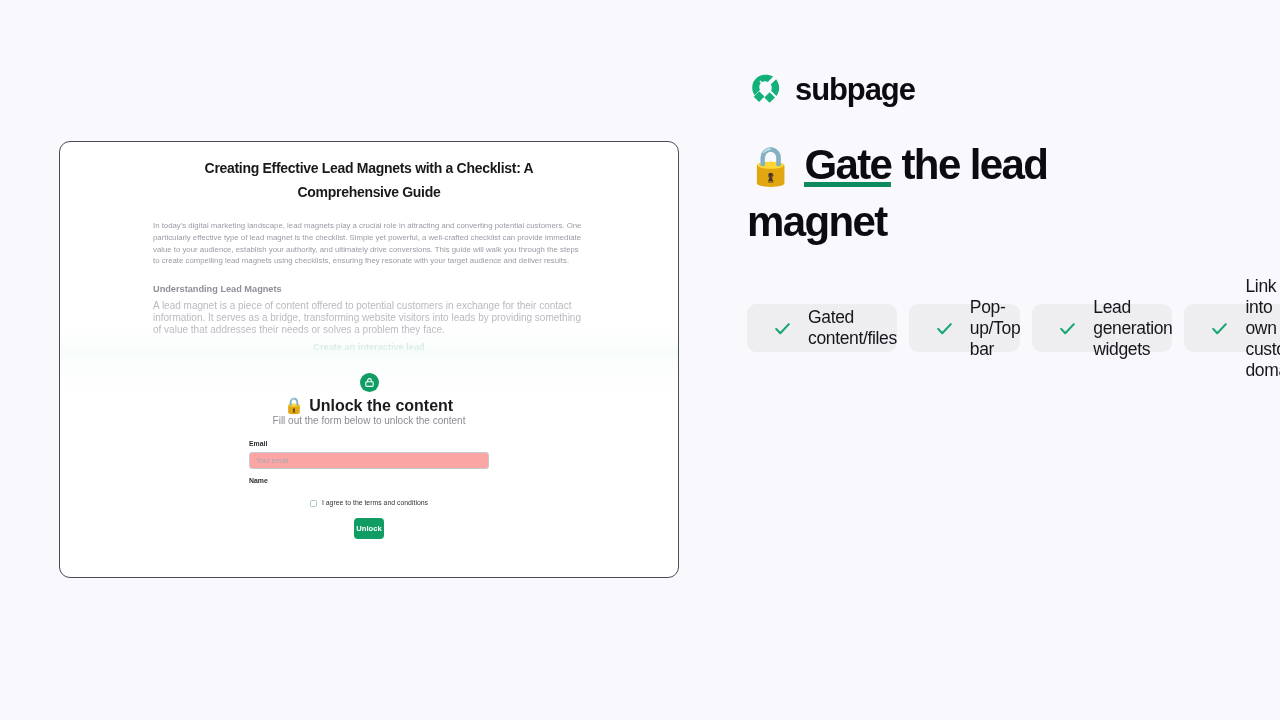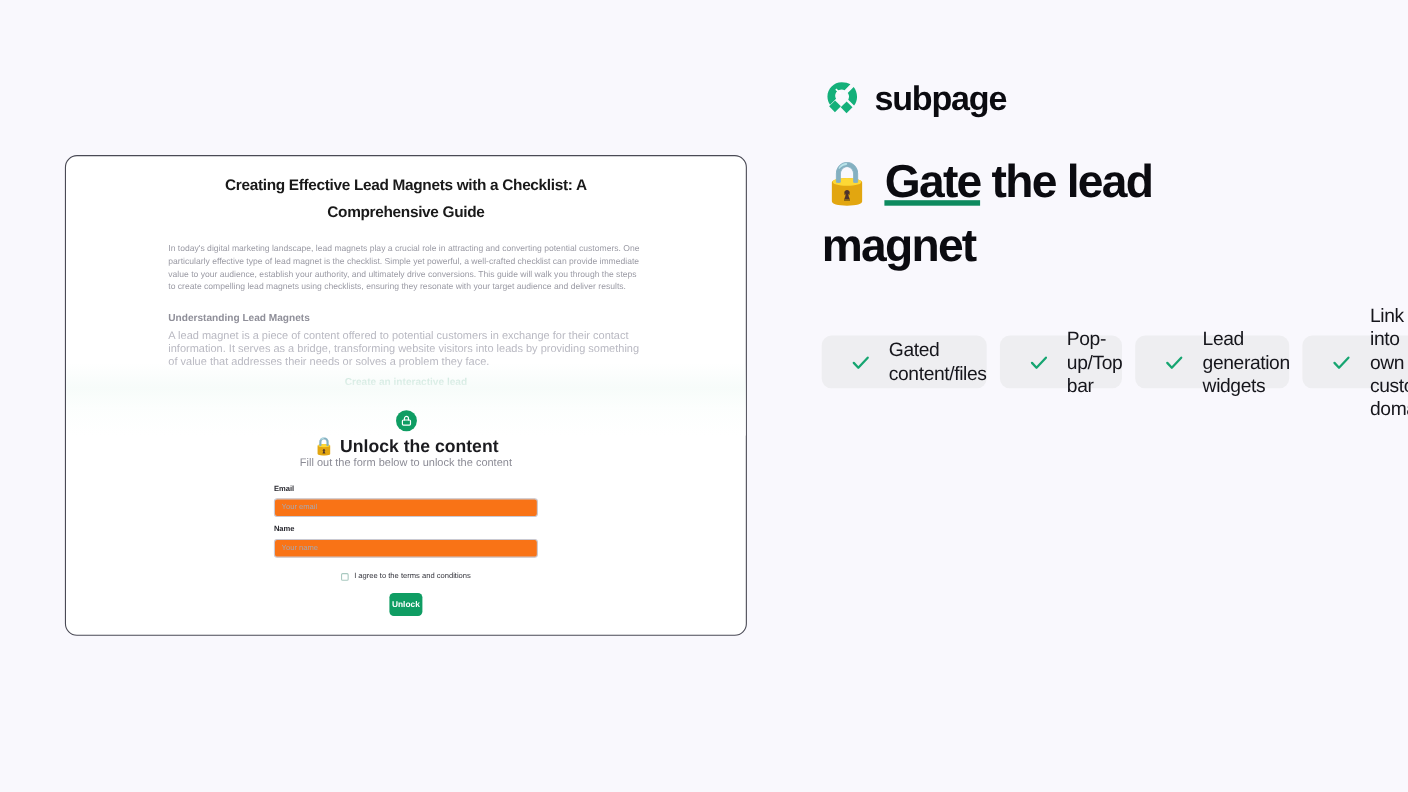--- a/index.html
+++ b/index.html
@@ -146,21 +146,21 @@
     color: #2a2a31;
     margin-bottom: 3px;
     display: block;
   }
 
   .field-input {
     width: 240px;
     height: 17px;
     border: 1px solid #c9c9d2;
     border-radius: 3px;
-    background: #f97316;
+    background: #fca5a5;
     font-family: "Liberation Sans", sans-serif;
     font-size: 6.9px;
     color: #2a2a31;
     padding: 0 6px;
     outline: none;
     display: block;
   }
   .field-input::placeholder { color: #a7a7b1; }
 
   .field-gap { height: 7px; }
@@ -306,21 +306,20 @@
       <div class="gate-sub">Fill out the form below to unlock the content</div>
 
       <div class="gate-form">
 
         <label class="field-label">Email</label>
         <input class="field-input" type="text" placeholder="Your email" style="">
 
         <div class="field-gap"></div>
 
         <label class="field-label">Name</label>
-        <input class="field-input" type="text" placeholder="Your name" style="">
       </div>
 
       <div class="terms-row">
         <span class="terms-box"></span>
         <span class="terms-text">I agree to the terms and conditions</span>
       </div>
 
       <button class="unlock-btn">Unlock</button>
     </div>
   </div>

